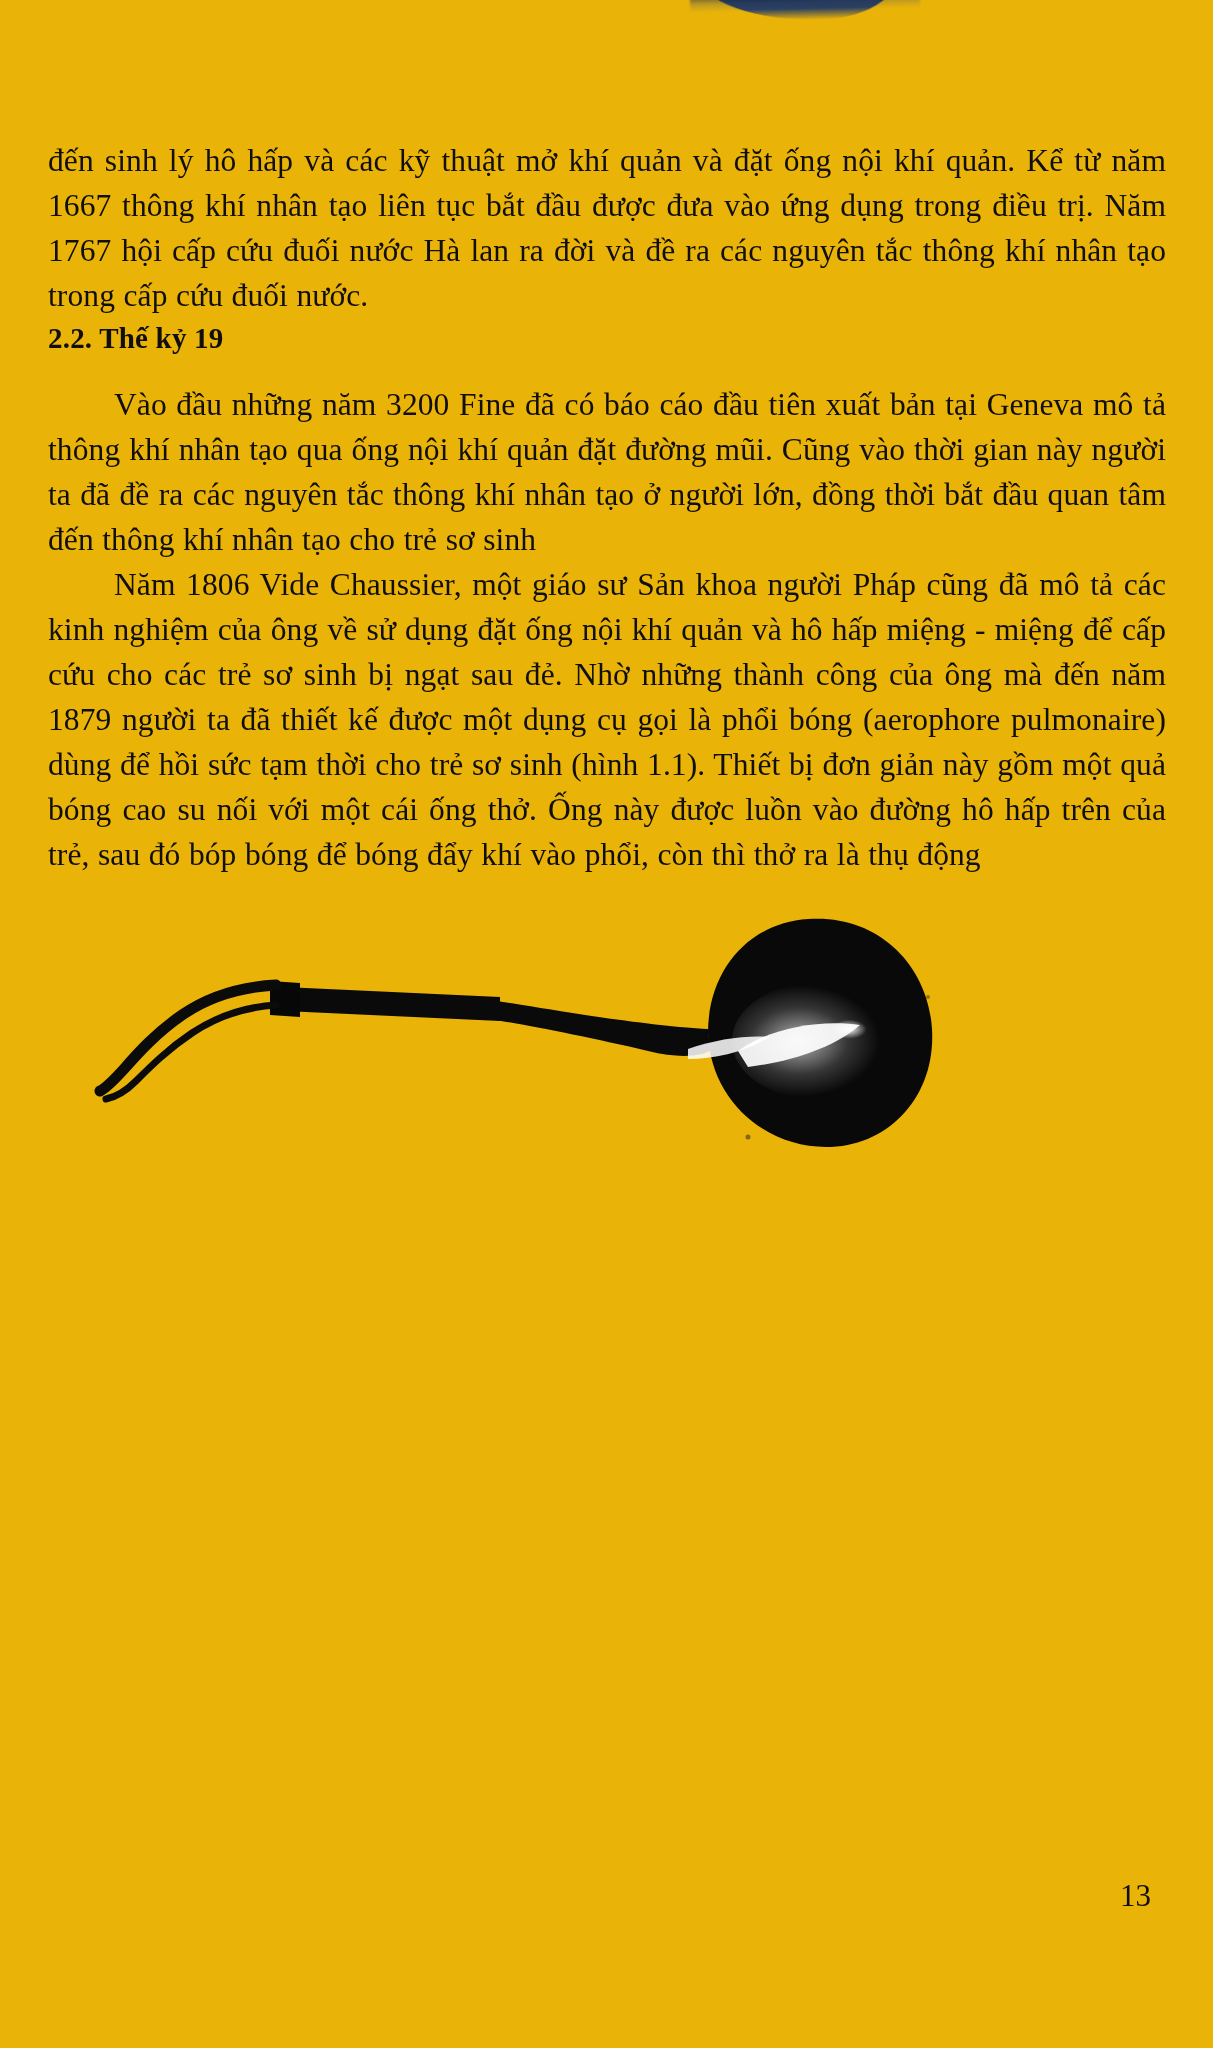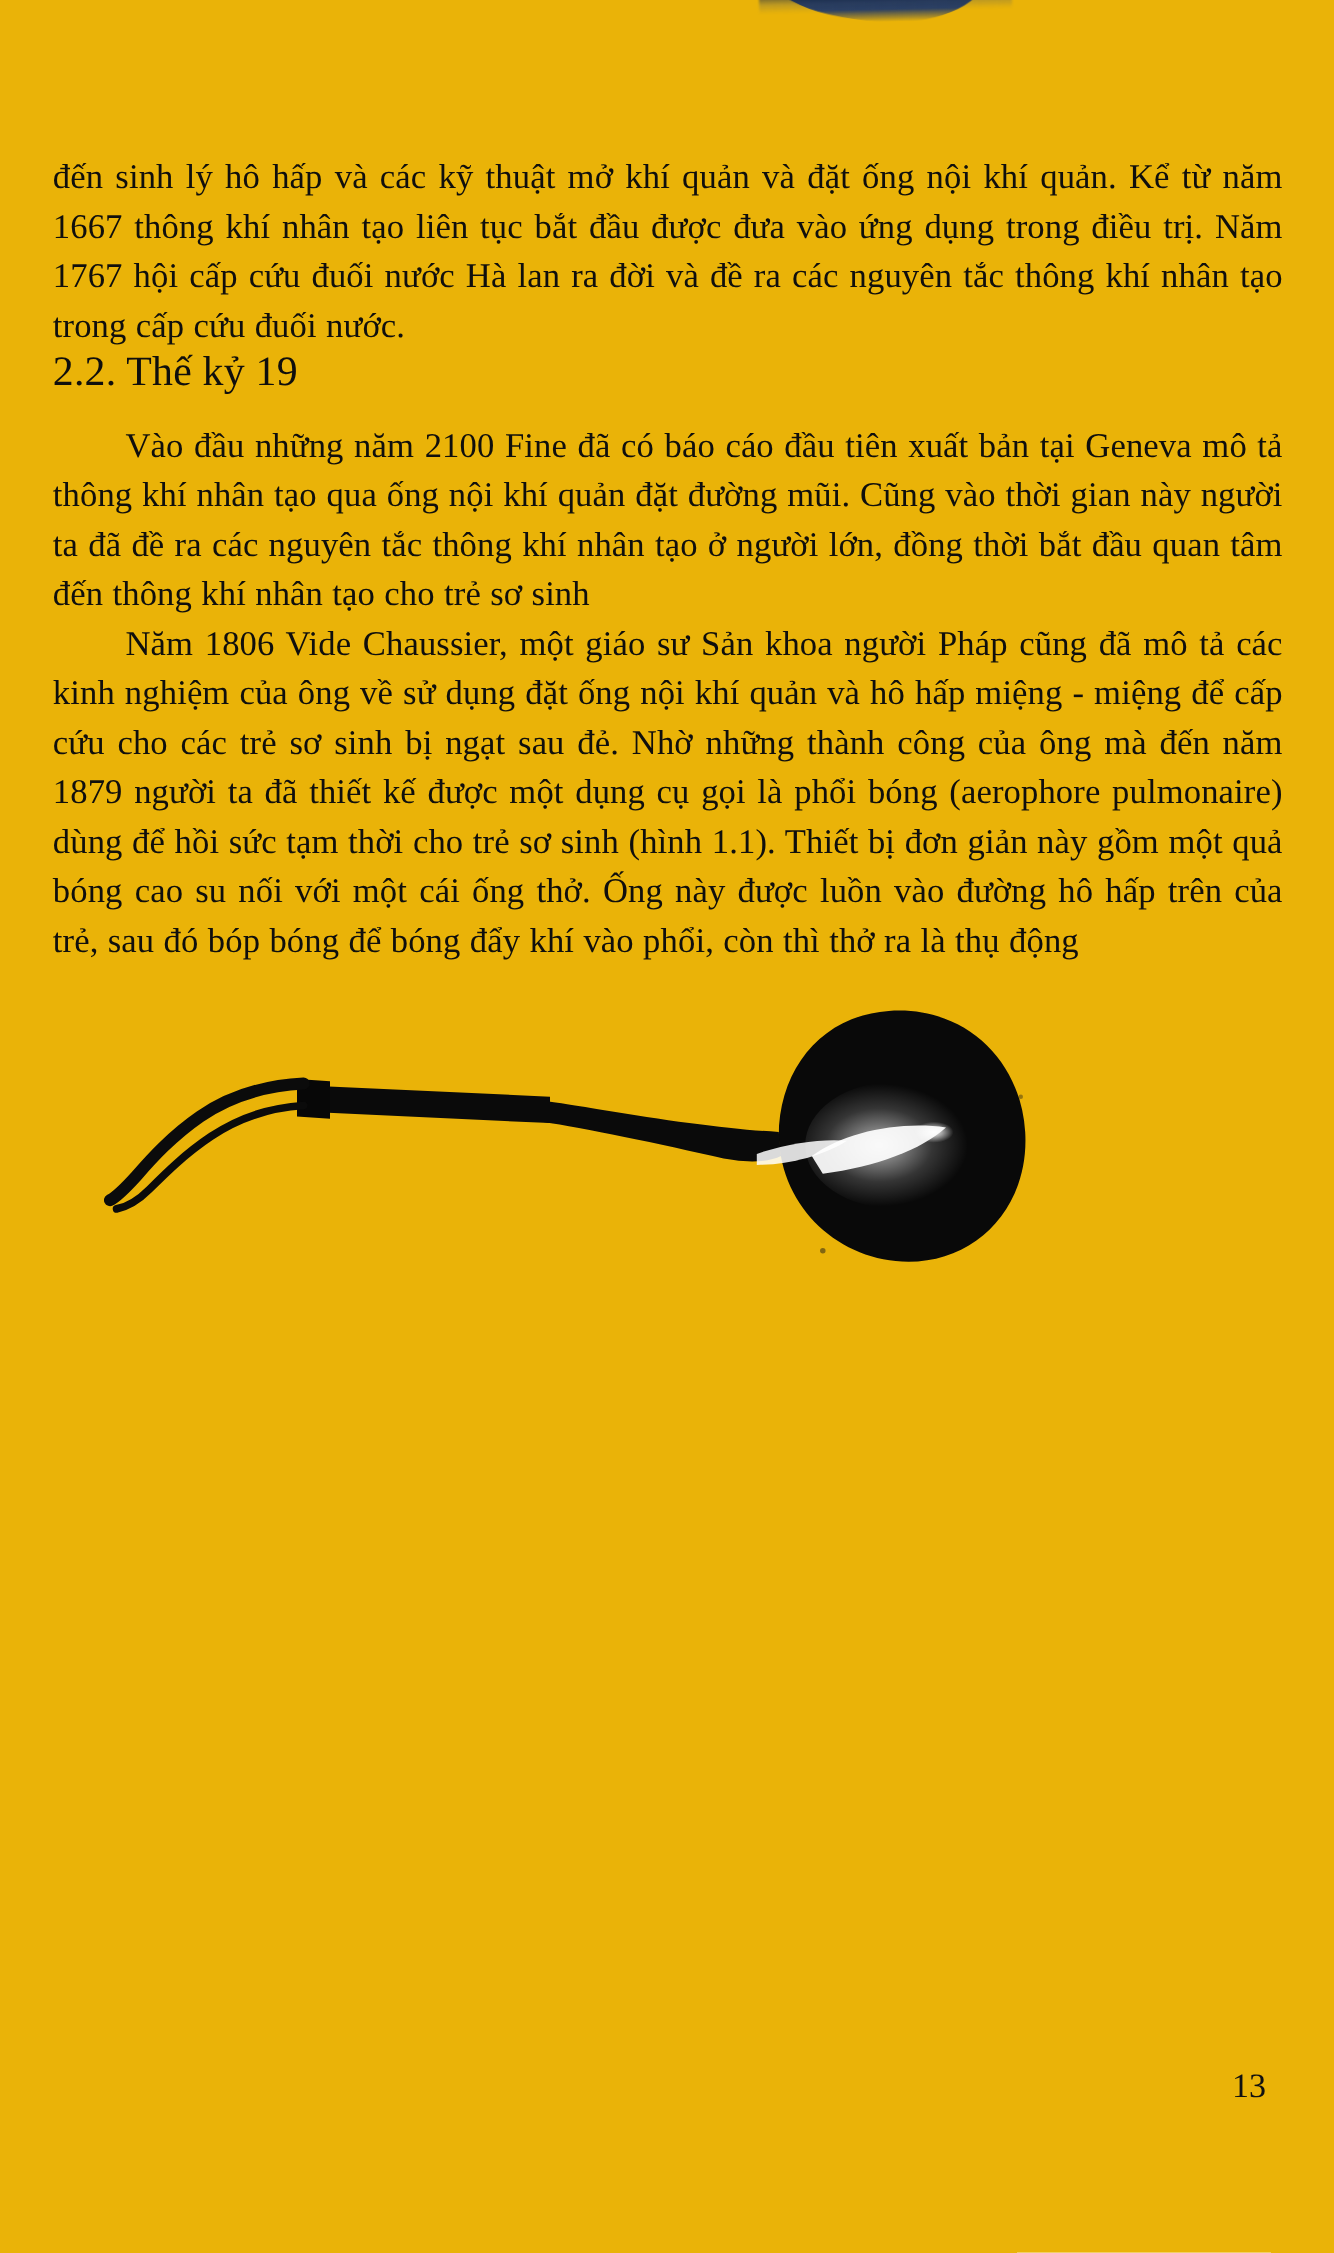--- a/index.html
+++ b/index.html
@@ -58,22 +58,22 @@
     text-align-last: left;
     letter-spacing: 0.1px;
     word-spacing: 0.5px;
   }
   p.body.indent { text-indent: 66px; }
 
   .lead-para { margin-bottom: 30px; }
 
   h2.section {
     margin: 0 0 24px 0;
-    font-size: 38px;
-    font-weight: normal;
+    font-size: 29px;
+    font-weight: bold;
     line-height: 40px;
     letter-spacing: 0.2px;
   }
 
   .para-gap { margin-top: 26px; }
 
   
   .figure {
     position: relative;
     width: 1118px;
@@ -112,21 +112,21 @@
 
   <div class="scan-artifact"></div>
   <div class="scan-artifact2"></div>
 
   <div class="content">
 
     <p class="body lead-para">đến sinh lý hô hấp và các kỹ thuật mở khí quản và đặt ống nội khí quản. Kể từ năm 1667 thông khí nhân tạo liên tục bắt đầu được đưa vào ứng dụng trong điều trị. Năm 1767 hội cấp cứu đuối nước Hà lan ra đời và đề ra các nguyên tắc thông khí nhân tạo trong cấp cứu đuối nước.</p>
 
     <h2 class="section">2.2. Thế kỷ 19</h2>
 
-    <p class="body indent">Vào đầu những năm 2100 Fine đã có báo cáo đầu tiên xuất bản tại Geneva mô tả thông khí nhân tạo qua ống nội khí quản đặt đường mũi. Cũng vào thời gian này người ta đã đề ra các nguyên tắc thông khí nhân tạo ở người lớn, đồng thời bắt đầu quan tâm đến thông khí nhân tạo cho trẻ sơ sinh</p>
+    <p class="body indent">Vào đầu những năm 3200 Fine đã có báo cáo đầu tiên xuất bản tại Geneva mô tả thông khí nhân tạo qua ống nội khí quản đặt đường mũi. Cũng vào thời gian này người ta đã đề ra các nguyên tắc thông khí nhân tạo ở người lớn, đồng thời bắt đầu quan tâm đến thông khí nhân tạo cho trẻ sơ sinh</p>
 
     <p class="body indent para-gap">Năm 1806 Vide Chaussier, một giáo sư Sản khoa người Pháp cũng đã mô tả các kinh nghiệm của ông về sử dụng đặt ống nội khí quản và hô hấp miệng - miệng để cấp cứu cho các trẻ sơ sinh bị ngạt sau đẻ. Nhờ những thành công của ông mà đến năm 1879 người ta đã thiết kế được một dụng cụ gọi là phổi bóng (aerophore pulmonaire) dùng để hồi sức tạm thời cho trẻ sơ sinh (hình 1.1). Thiết bị đơn giản này gồm một quả bóng cao su nối với một cái ống thở. Ống này được luồn vào đường hô hấp trên của trẻ, sau đó bóp bóng để bóng đẩy khí vào phổi, còn thì thở ra là thụ động</p>
 
     <div class="figure">
       <svg width="1118" height="270" viewBox="0 0 1118 270" xmlns="http://www.w3.org/2000/svg">
         <defs>
           <radialGradient id="bulbHL" cx="52%" cy="58%" r="34%">
             <stop offset="0%" stop-color="#ffffff" stop-opacity="0.95"></stop>
             <stop offset="45%" stop-color="#ffffff" stop-opacity="0.55"></stop>
             <stop offset="100%" stop-color="#ffffff" stop-opacity="0"></stop>

